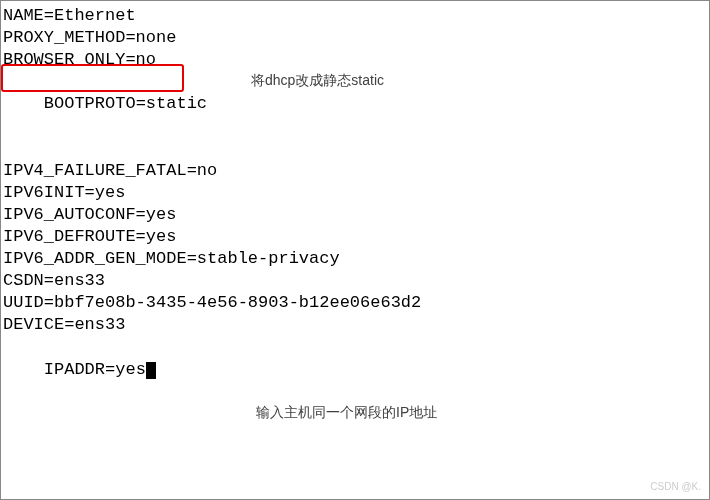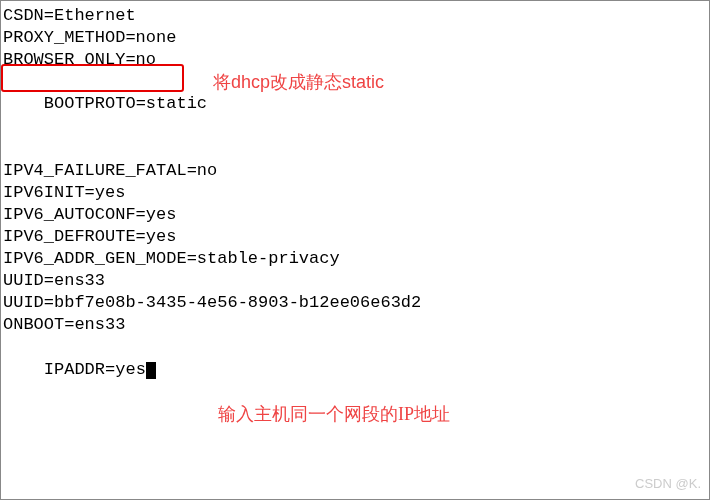--- a/index.html
+++ b/index.html
@@ -27,64 +27,65 @@
       white-space: pre;
       position: relative;
     }
     .highlight-box {
       position: absolute;
       border: 2.5px solid #e60000;
       border-radius: 3px;
       pointer-events: none;
     }
     .annotation {
-      color: #ef4444;
+      color: #404040;
       font-family: "SimSun", "Microsoft YaHei", sans-serif;
-      font-size: 18px;
+      font-size: 14px;
       position: absolute;
+      margin-left: 38px;
     }
     .cursor-block {
       display: inline-block;
       width: 10px;
       height: 17px;
       background: #000;
       vertical-align: text-bottom;
     }
     .watermark {
       position: absolute;
       bottom: 6px;
       right: 8px;
-      font-size: 13px;
+      font-size: 10px;
       color: #ccc;
       font-family: Arial, sans-serif;
     }
   </style>
 </head>
 <body>
 
 <div class="editor-content">
-  <div class="line">CSDN=Ethernet</div>
+  <div class="line">NAME=Ethernet</div>
   <div class="line">PROXY_METHOD=none</div>
   <div class="line">BROWSER_ONLY=no</div>
   <div class="line" style="position:relative;">
     <span>BOOTPROTO=static</span>
     <span class="annotation" style="left:210px; top:0;">将dhcp改成静态static</span>
   </div>
   <div class="line">IPV4_FAILURE_FATAL=no</div>
   <div class="line">IPV6INIT=yes</div>
   <div class="line">IPV6_AUTOCONF=yes</div>
   <div class="line">IPV6_DEFROUTE=yes</div>
   <div class="line">IPV6_ADDR_GEN_MODE=stable-privacy</div>
-  <div class="line">UUID=ens33</div>
+  <div class="line">CSDN=ens33</div>
   <div class="line">UUID=bbf7e08b-3435-4e56-8903-b12ee06e63d2</div>
-  <div class="line">ONBOOT=ens33</div>
+  <div class="line">DEVICE=ens33</div>
   <div class="line">
     <span>IPADDR=yes</span><span class="cursor-block"></span>
   </div>
   <div class="line"></div>
   <div class="line" style="position:relative;">
-    <span class="annotation" style="left:215px; top:0;font-family:Liberation Serif, serif;">输入主机同一个网段的IP地址</span>
+    <span class="annotation" style="left:215px; top:0;">输入主机同一个网段的IP地址</span>
   </div>
 
   <div class="highlight-box" style="left:-2px; top:59px; width:183px; height:28px;"></div>
 </div>
 
 <div class="watermark">CSDN @K.</div>
 
 </body></html>

